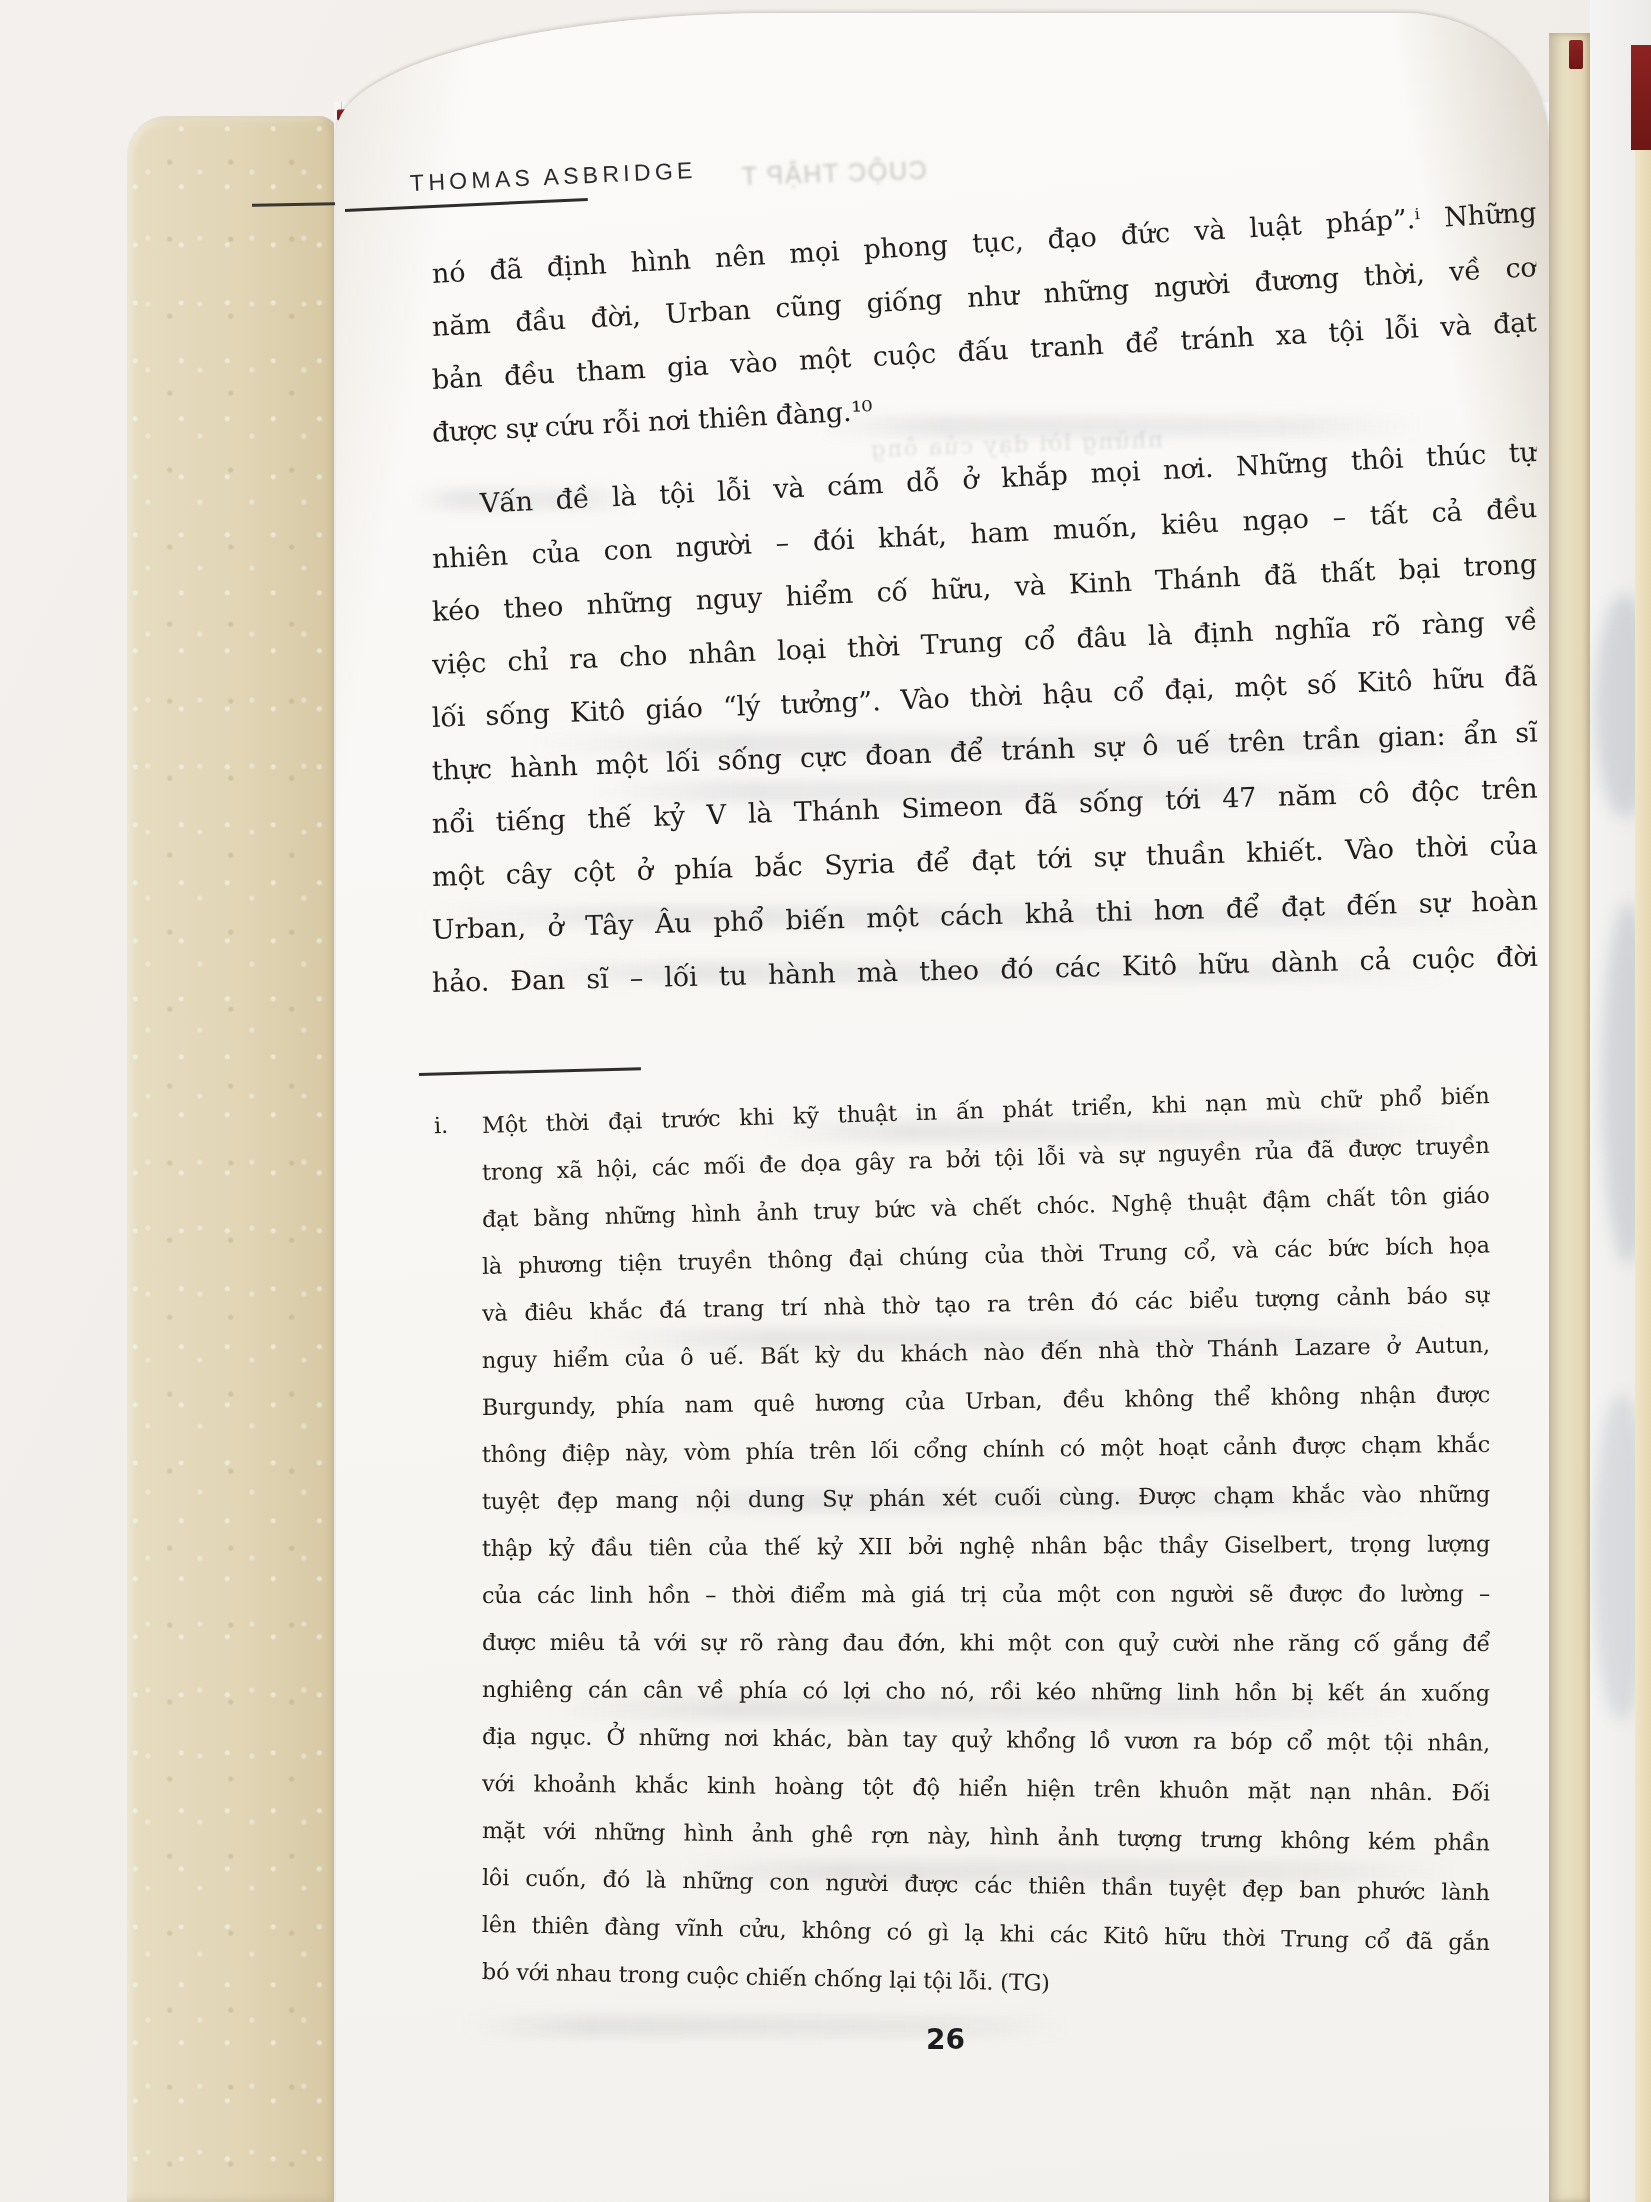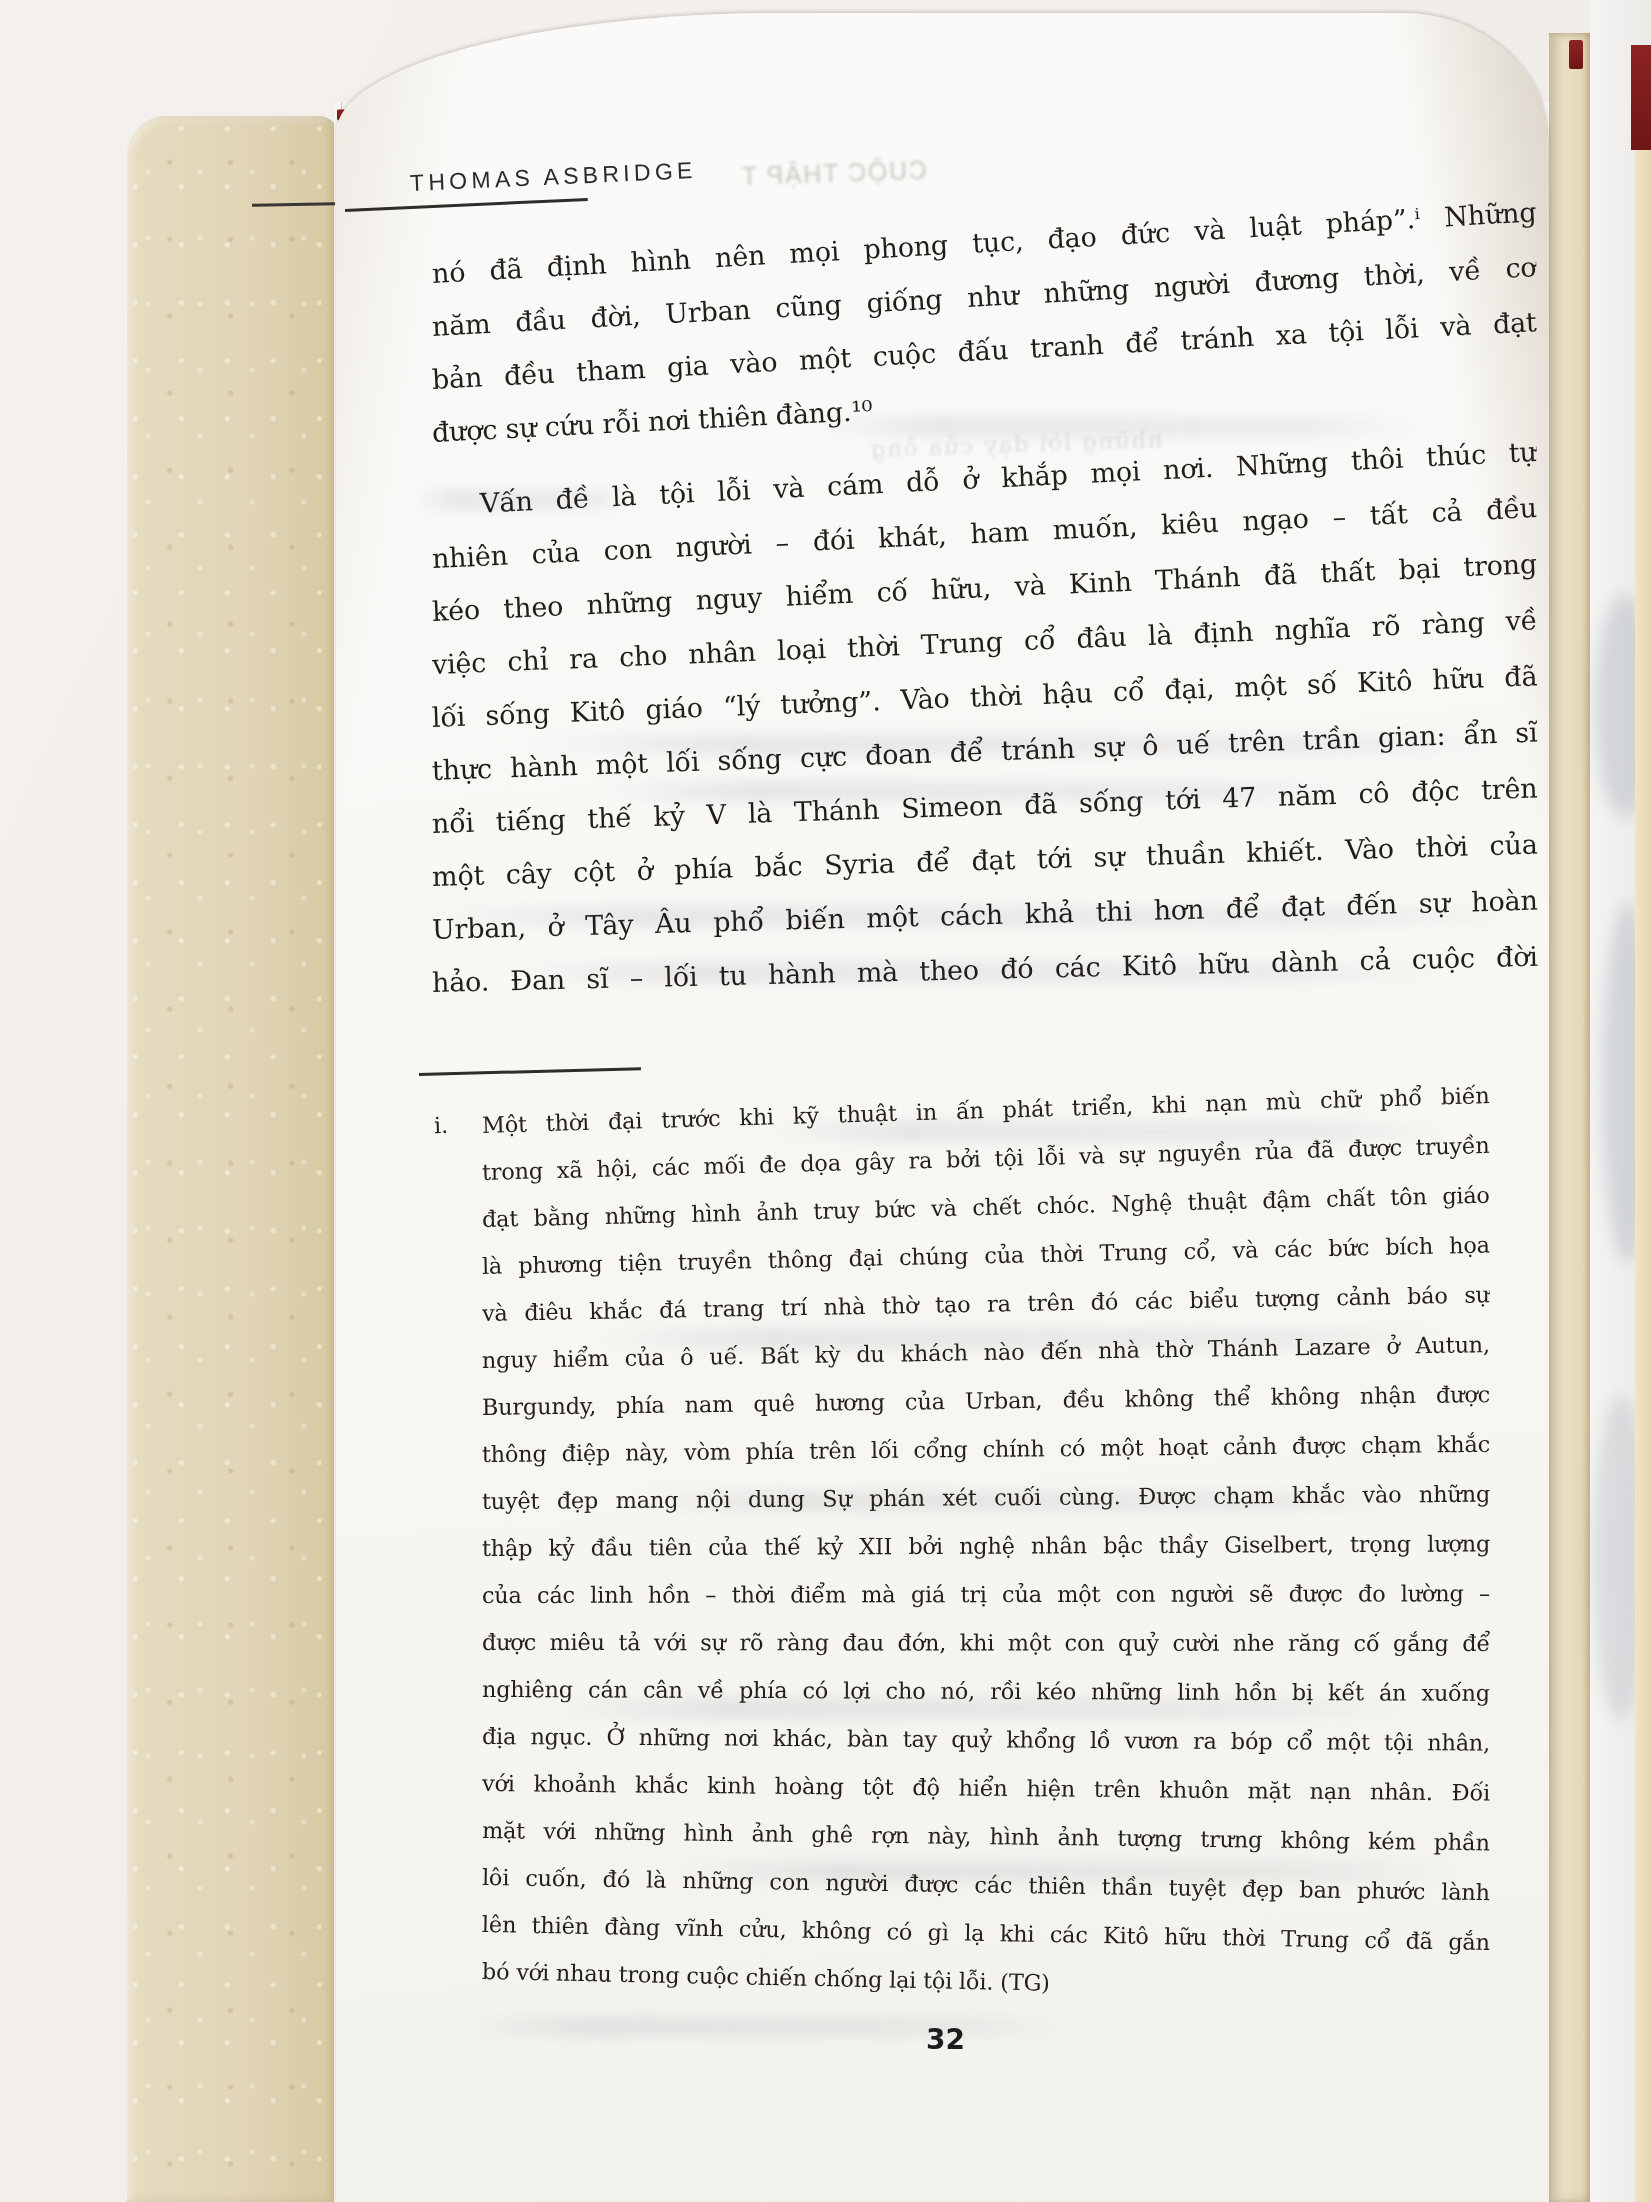--- a/index.html
+++ b/index.html
@@ -162,16 +162,16 @@
           <div style="transform: rotate(0.22deg);">nghiêng cán cân về phía có lợi cho nó, rồi kéo những linh hồn bị kết án xuống</div>
           <div style="transform: rotate(0.38deg);">địa ngục. Ở những nơi khác, bàn tay quỷ khổng lồ vươn ra bóp cổ một tội nhân,</div>
           <div style="transform: rotate(0.54deg);">với khoảnh khắc kinh hoàng tột độ hiển hiện trên khuôn mặt nạn nhân. Đối</div>
           <div style="transform: rotate(0.7deg);">mặt với những hình ảnh ghê rợn này, hình ảnh tượng trưng không kém phần</div>
           <div style="transform: rotate(0.86deg);">lôi cuốn, đó là những con người được các thiên thần tuyệt đẹp ban phước lành</div>
           <div style="transform: rotate(1.02deg);">lên thiên đàng vĩnh cửu, không có gì lạ khi các Kitô hữu thời Trung cổ đã gắn</div>
           <div class="short" style="transform: rotate(1.18deg);">bó với nhau trong cuộc chiến chống lại tội lỗi. (TG)</div>
         </div>
     </div>
 
-    <div class="pageno">32</div>
+    <div class="pageno">26</div>
   </div>
 </div>
 
 
 </body></html>

